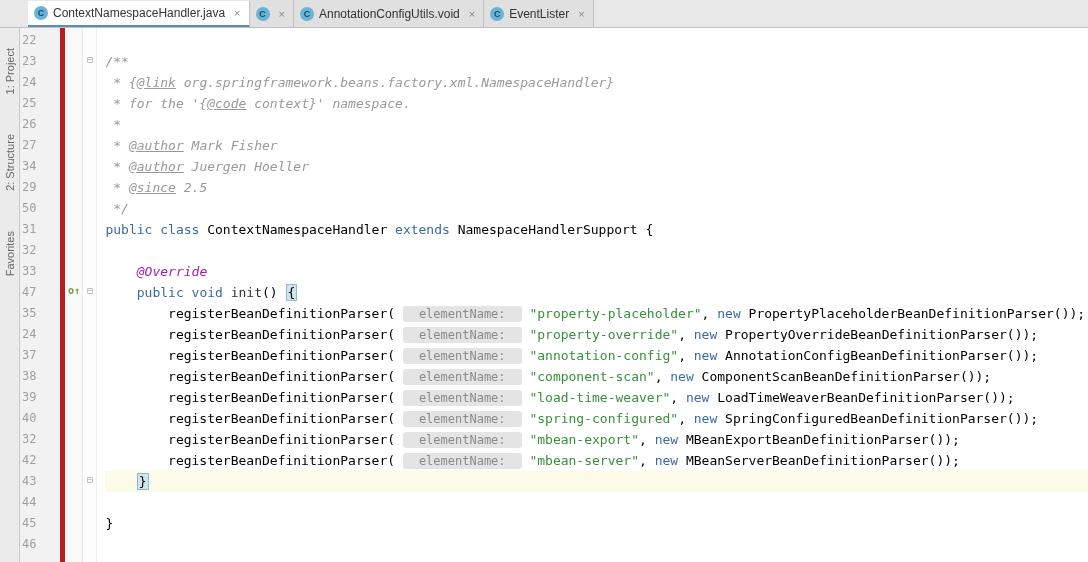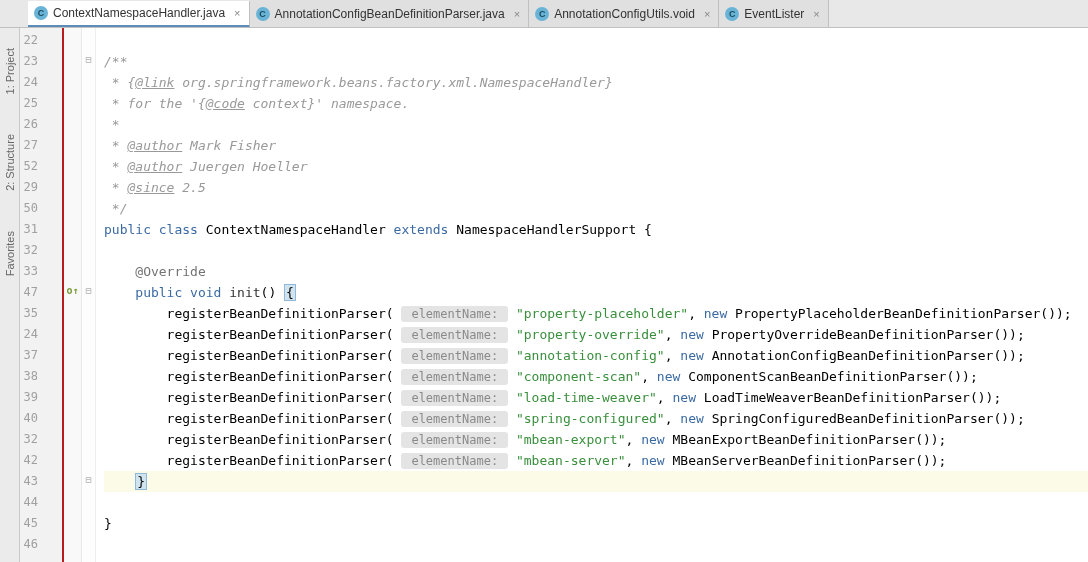--- a/index.html
+++ b/index.html
@@ -84,21 +84,21 @@
     background: #fff;
     overflow: hidden;
   }
   .gutter {
     min-width: 44px;
     background: #f2f2f2;
     color: #a0a0a0;
     text-align: right;
     padding: 2px 24px 2px 2px;
     font-size: 12px;
-    border-right: 2px solid #b91c1c;
+    border-right: 5px solid #b91c1c;
   }
   .gutter .ln { height: 21px; line-height: 21px; }
   .marks {
     width: 18px;
     background: #f9f9f9;
     border-right: 1px solid #e8e8e8;
   }
   .marks .mk { height: 21px; line-height:21px; text-align:center; font-size:10px;}
   .override-mark { color:#7a9c3b; font-weight:bold;}
   .code {
@@ -106,43 +106,42 @@
     padding: 2px 0 2px 8px;
     white-space: pre;
     overflow: hidden;
   }
   .code .cl { height: 21px; line-height: 21px; }
   .cl.hl { background:#fcfbe8; } 
   .kw1 { color:#3b6aa3; }
   .comment { color:#999; font-style:italic; }
   .doc-tag { color:#999; font-style:italic; text-decoration: underline; }
   .string { color:#398f3c; }
-  .ann { color:#737373; }
-  .paramhint { background:#e4e4e4; color:#8a8a8a; font-style:normal; padding:1px 10px; border-radius:3px; font-size:12px;}
+  .ann { color:#a21caf;font-style:italic; }
+  .paramhint { background:#e4e4e4; color:#8a8a8a; font-style:normal; padding:1px 16px; border-radius:3px; font-size:12px;}
   .methname { color:#333; }
   .caret-bg { background:#d0e4f0; border:1px solid #90b8d8; padding:0 1px;}
   .fold {
     width: 14px;
     background:#fdfdfd;
     border-right:1px solid #eee;
   }
   .fold .f { height:21px; line-height:21px; text-align:center; color:#b0b0b0; font-size:10px;}
 </style>
 </head>
 <body>
 
 <div class="tabbar" id="tabbar">
     <div class="tab active">
       <span class="file-icon">C</span>
       <span>ContextNamespaceHandler.java</span>
       <span class="close">×</span>
     </div>
     <div class="tab">
       <span class="file-icon">C</span>
-      <span>AnnotationConfigBeanDefinitionParser.java</span>
       <span class="close">×</span>
     </div>
     <div class="tab">
       <span class="file-icon">C</span>
       <span>AnnotationConfigUtils.void</span>
       <span class="close">×</span>
     </div>
     <div class="tab">
       <span class="file-icon">C</span>
       <span>EventLister</span>
@@ -157,21 +156,21 @@
     <div class="tool">Favorites</div>
   </div>
   <div class="editor">
     <div class="gutter" id="gutter">
         <div class="ln">22</div>
         <div class="ln">23</div>
         <div class="ln">24</div>
         <div class="ln">25</div>
         <div class="ln">26</div>
         <div class="ln">27</div>
-        <div class="ln">52</div>
+        <div class="ln">34</div>
         <div class="ln">29</div>
         <div class="ln">50</div>
         <div class="ln">31</div>
         <div class="ln">32</div>
         <div class="ln">33</div>
         <div class="ln">47</div>
         <div class="ln">35</div>
         <div class="ln">24</div>
         <div class="ln">37</div>
         <div class="ln">38</div>

